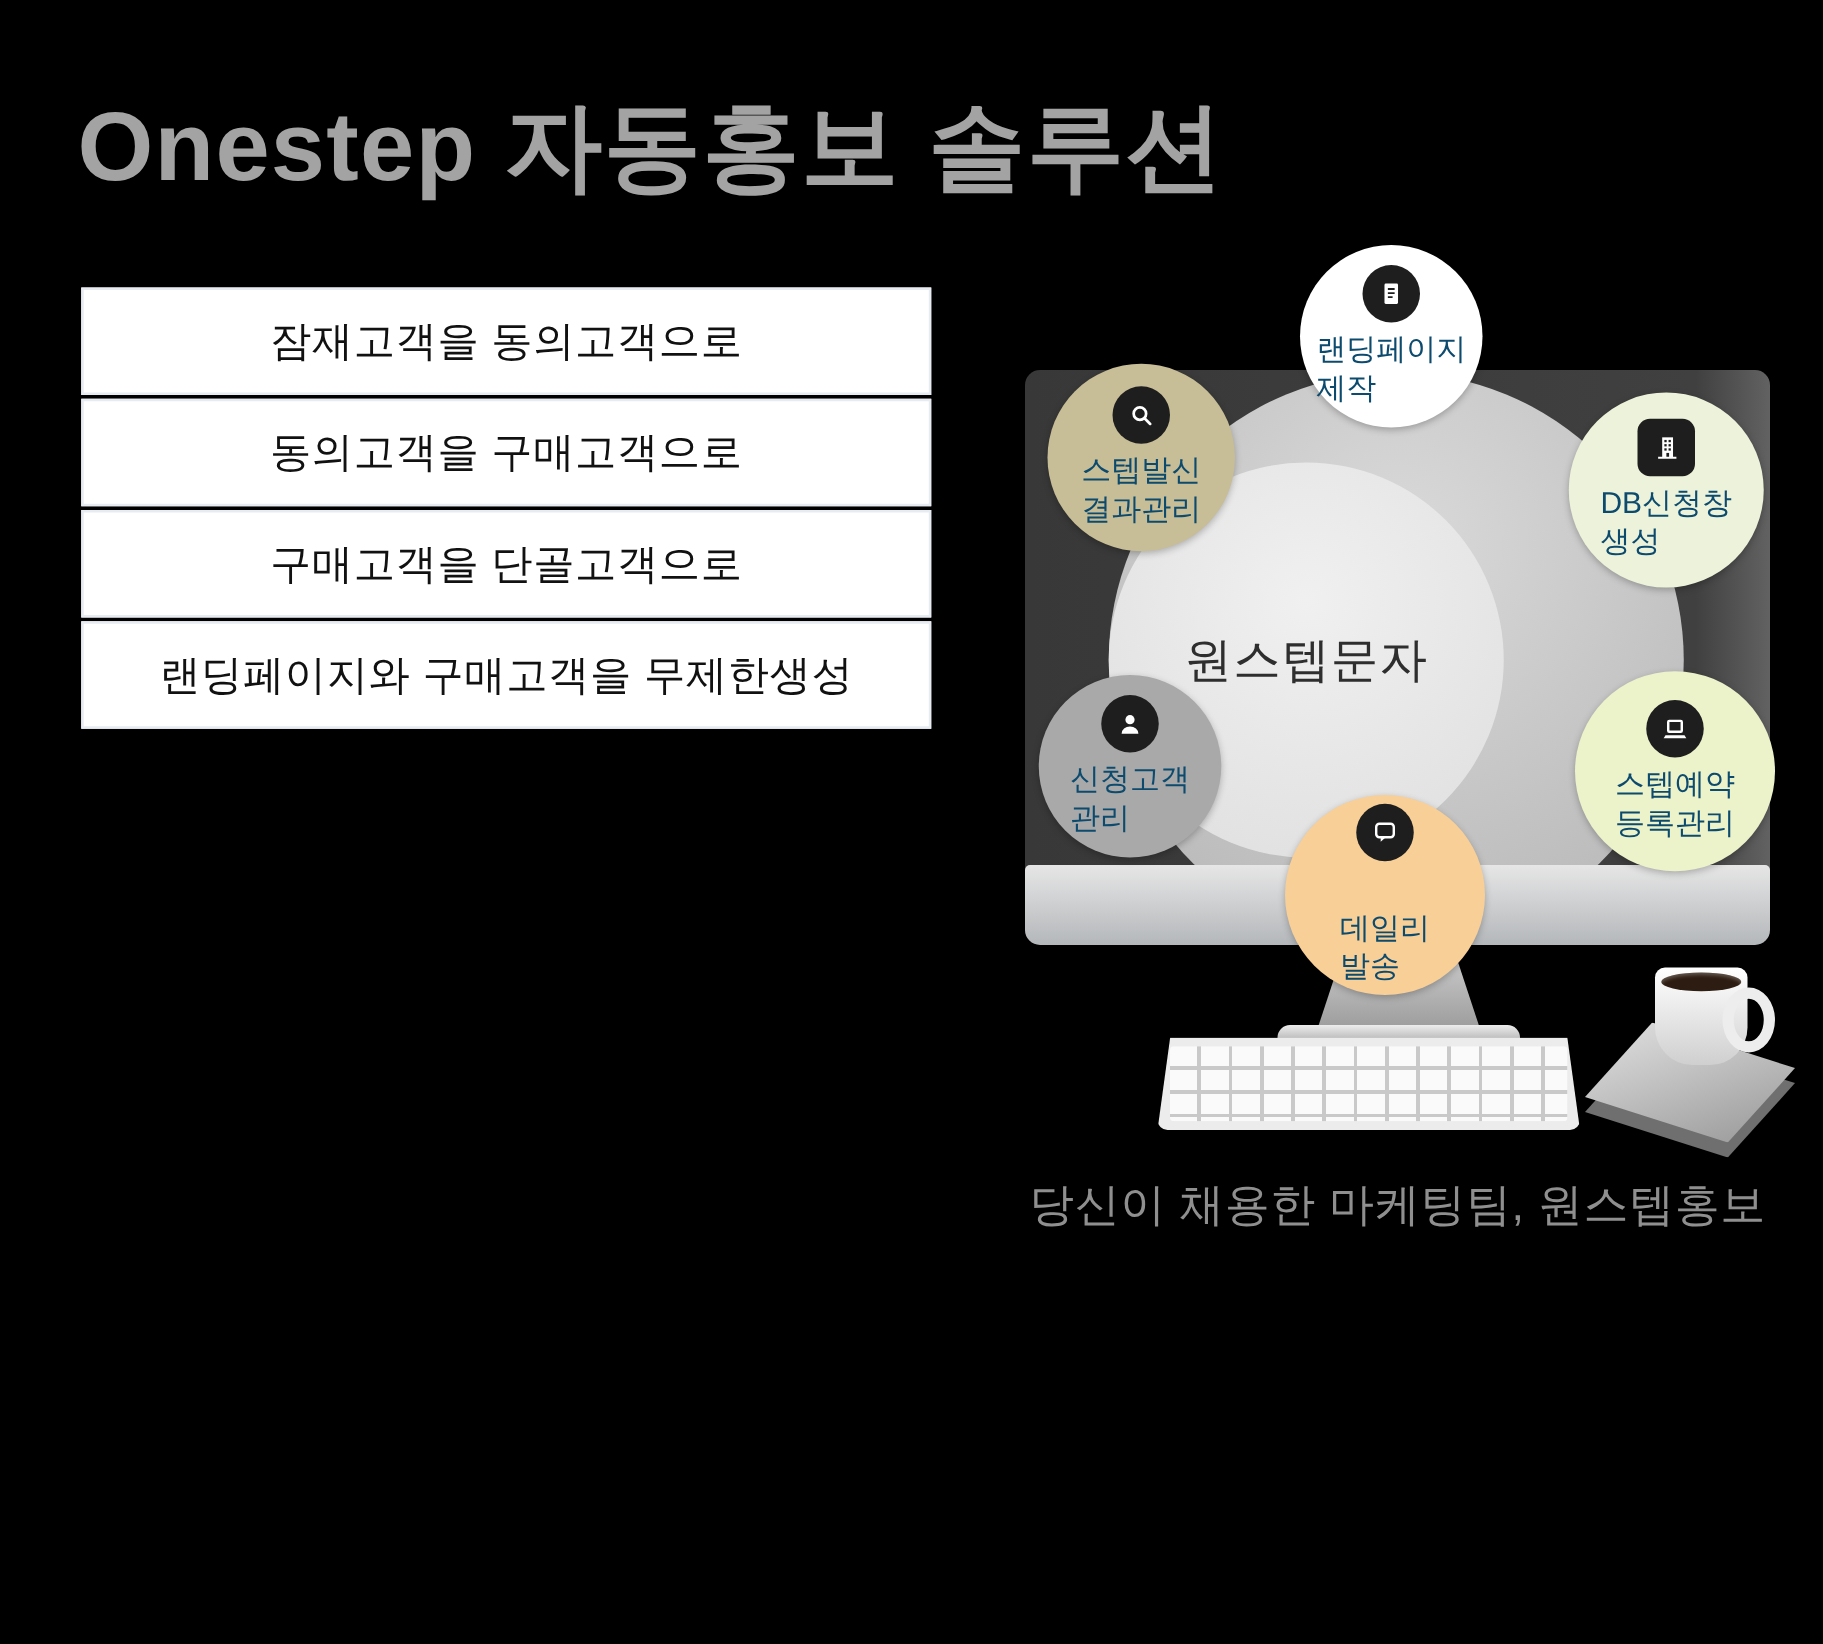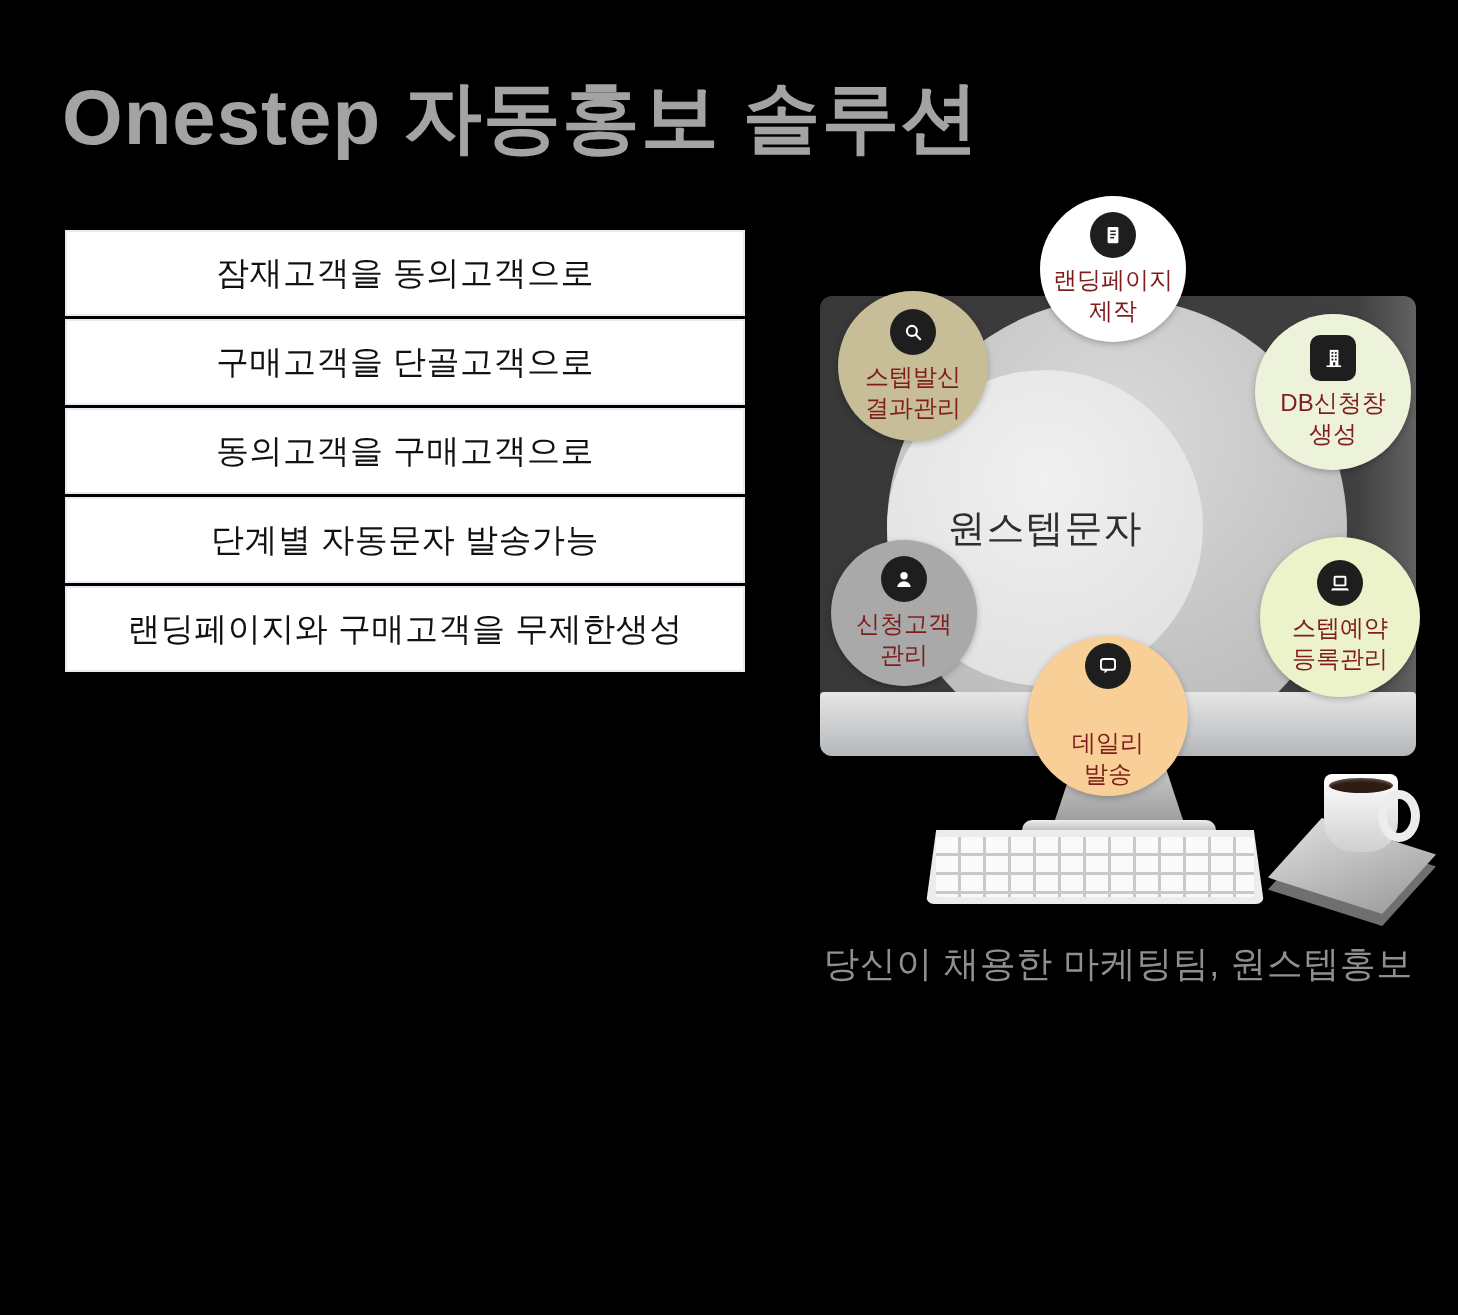--- a/index.html
+++ b/index.html
@@ -59,21 +59,21 @@
     position:absolute;border-radius:50%;z-index:5;
     display:flex;flex-direction:column;align-items:center;justify-content:center;
     box-shadow:0 2px 6px rgba(0,0,0,.25);
   }
   .node-icon{
     width:46px;height:46px;border-radius:50%;background:#1e1e1e;
     display:flex;align-items:center;justify-content:center;margin-bottom:7px;
   }
   .node-icon.square{border-radius:10px;}
   .node-label{
-    font-size:24px;line-height:1.28;color:#7f1d1d;text-align:center;white-space:pre-line;
+    font-size:24px;line-height:1.28;color:#0c4a6e;text-align:left;white-space:pre-line;
   }
   
   .keyboard{
     position:absolute;left:926px;top:830px;width:338px;height:74px;z-index:6;
     background:#ececec;border-radius:8px;
     clip-path:polygon(3% 0,97% 0,100% 100%,0 100%);
   }
   .keyboard::after{
     content:"";position:absolute;left:10px;right:10px;top:7px;bottom:7px;border-radius:3px;
     background:
@@ -116,27 +116,24 @@
 
 <div class="canvas">
 
   <h1 class="title" style="color: #a3a3a3; text-align: right;">Onestep 자동홍보 솔루션</h1>
 
   <div class="features">
     <div class="feature">
         <span>잠재고객을 동의고객으로</span>
       </div>
     <div class="feature">
+        <span>동의고객을 구매고객으로</span>
+      </div>
+    <div class="feature">
         <span>구매고객을 단골고객으로</span>
-      </div>
-    <div class="feature">
-        <span>동의고객을 구매고객으로</span>
-      </div>
-    <div class="feature">
-        <span>단계별 자동문자 발송가능</span>
       </div>
     <div class="feature">
         <span>랜딩페이지와 구매고객을 무제한생성</span>
       </div>
   </div>
 
   <div class="monitor-screen"></div>
 
   <div class="hub-outer">
     <div class="hub-inner">

